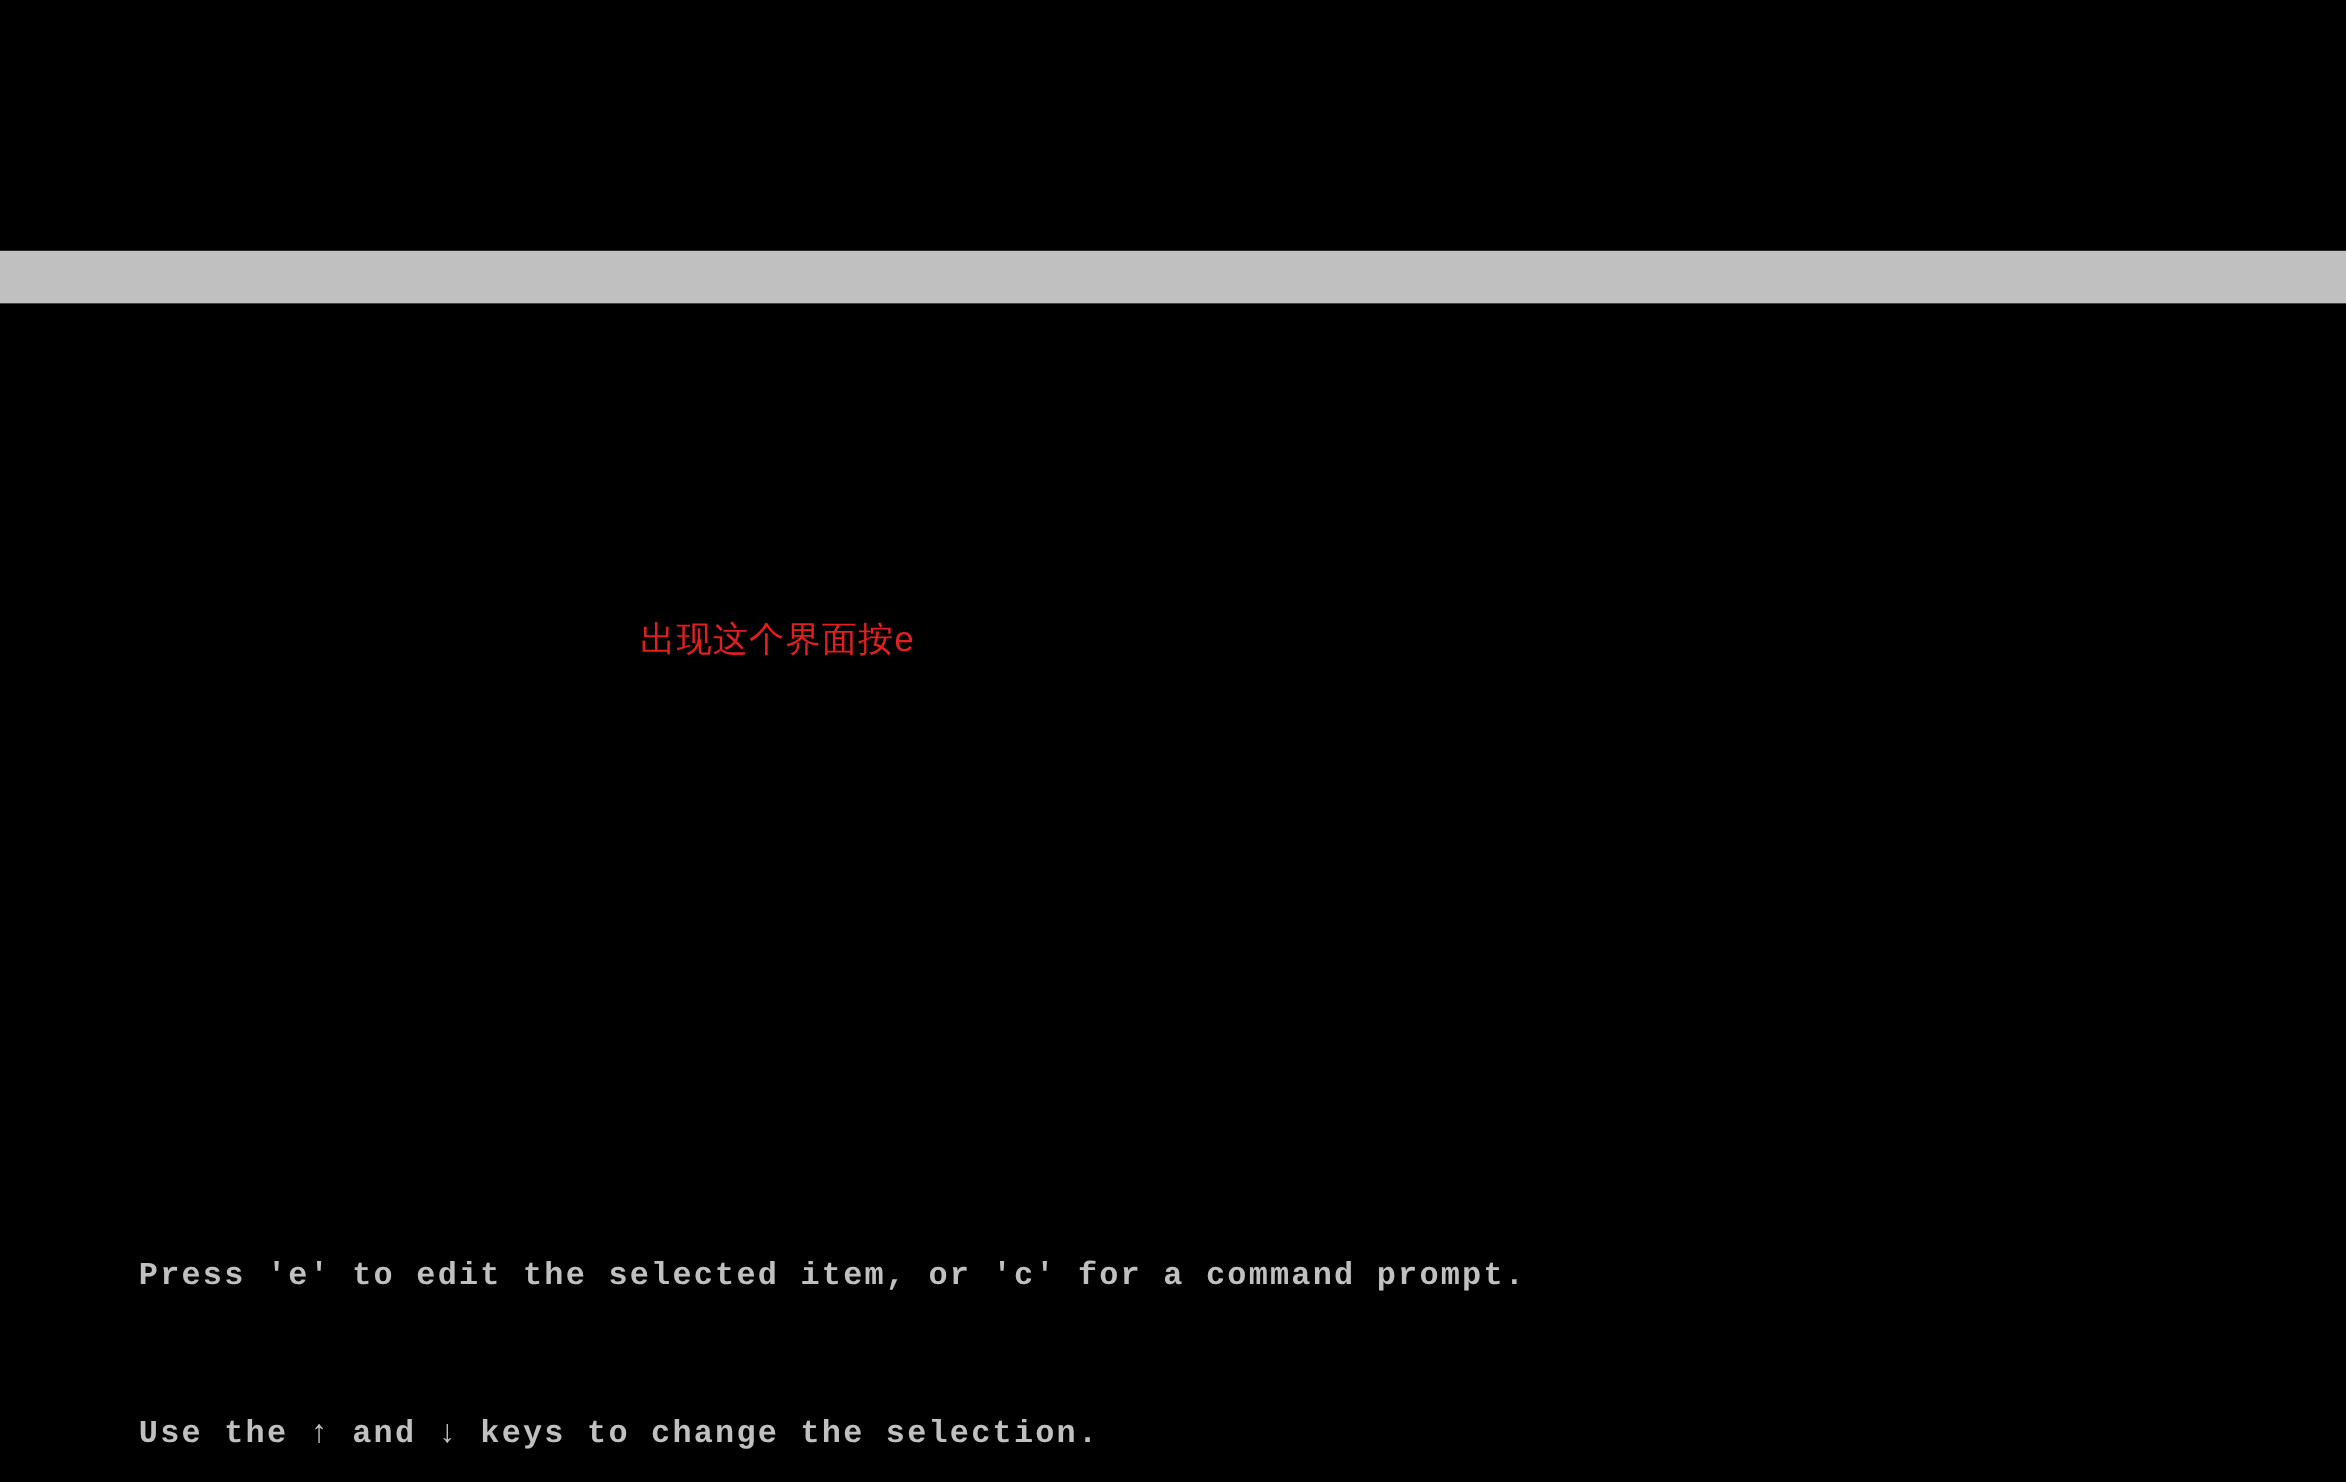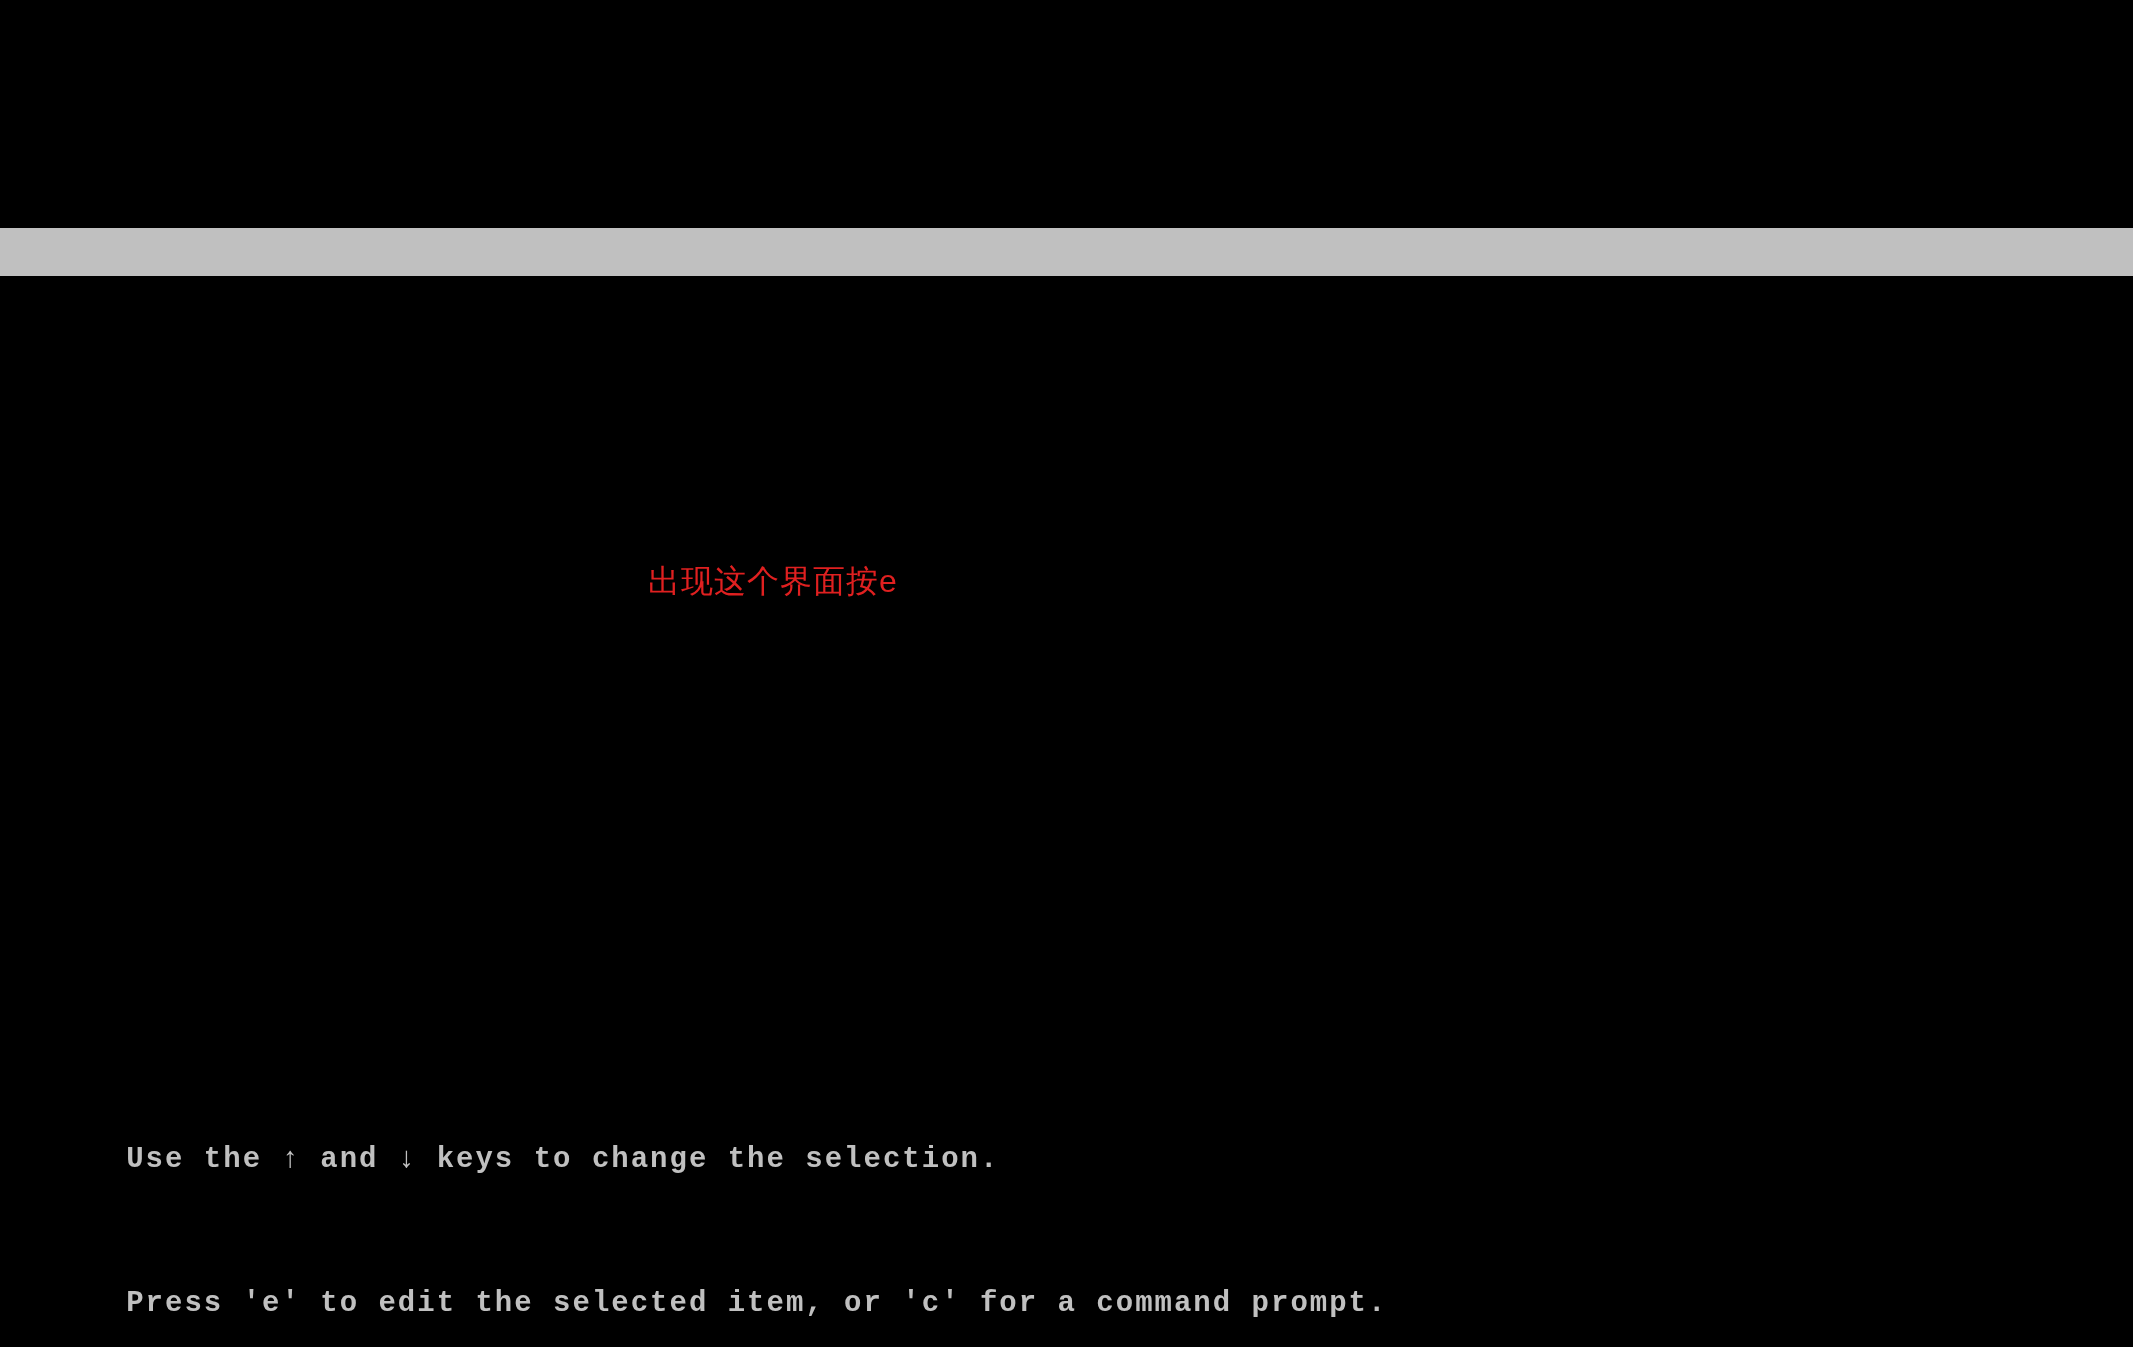--- a/index.html
+++ b/index.html
@@ -35,21 +35,21 @@
       background: #c0c0c0;
       color: #000000;
     }
     .menu-entry.unselected {
       background: #000000;
       color: #c0c0c0;
     }
     .annotation {
       position: absolute;
       top: 560px;
-      left: 648px;
+      left: 582px;
       color: #e02020;
       font-family: 'Microsoft YaHei', 'SimSun', sans-serif;
       font-size: 32px;
       font-weight: normal;
       letter-spacing: 1px;
     }
     .help-text {
       position: absolute;
       top: 1040px;
       left: 68px;
@@ -74,16 +74,16 @@
   <div class="menu-entry unselected">
     
   </div>
 </div>
 
 <div class="annotation">
   <span>出现这个界面按e</span>
 </div>
 
 <div class="help-text">
+  <span class="help-line">   Press 'e' to edit the selected item, or 'c' for a command prompt.</span>
   <span class="help-line">   Use the ↑ and ↓ keys to change the selection.</span>
-  <span class="help-line">   Press 'e' to edit the selected item, or 'c' for a command prompt.</span>
   
 </div>
 
 </body></html>

